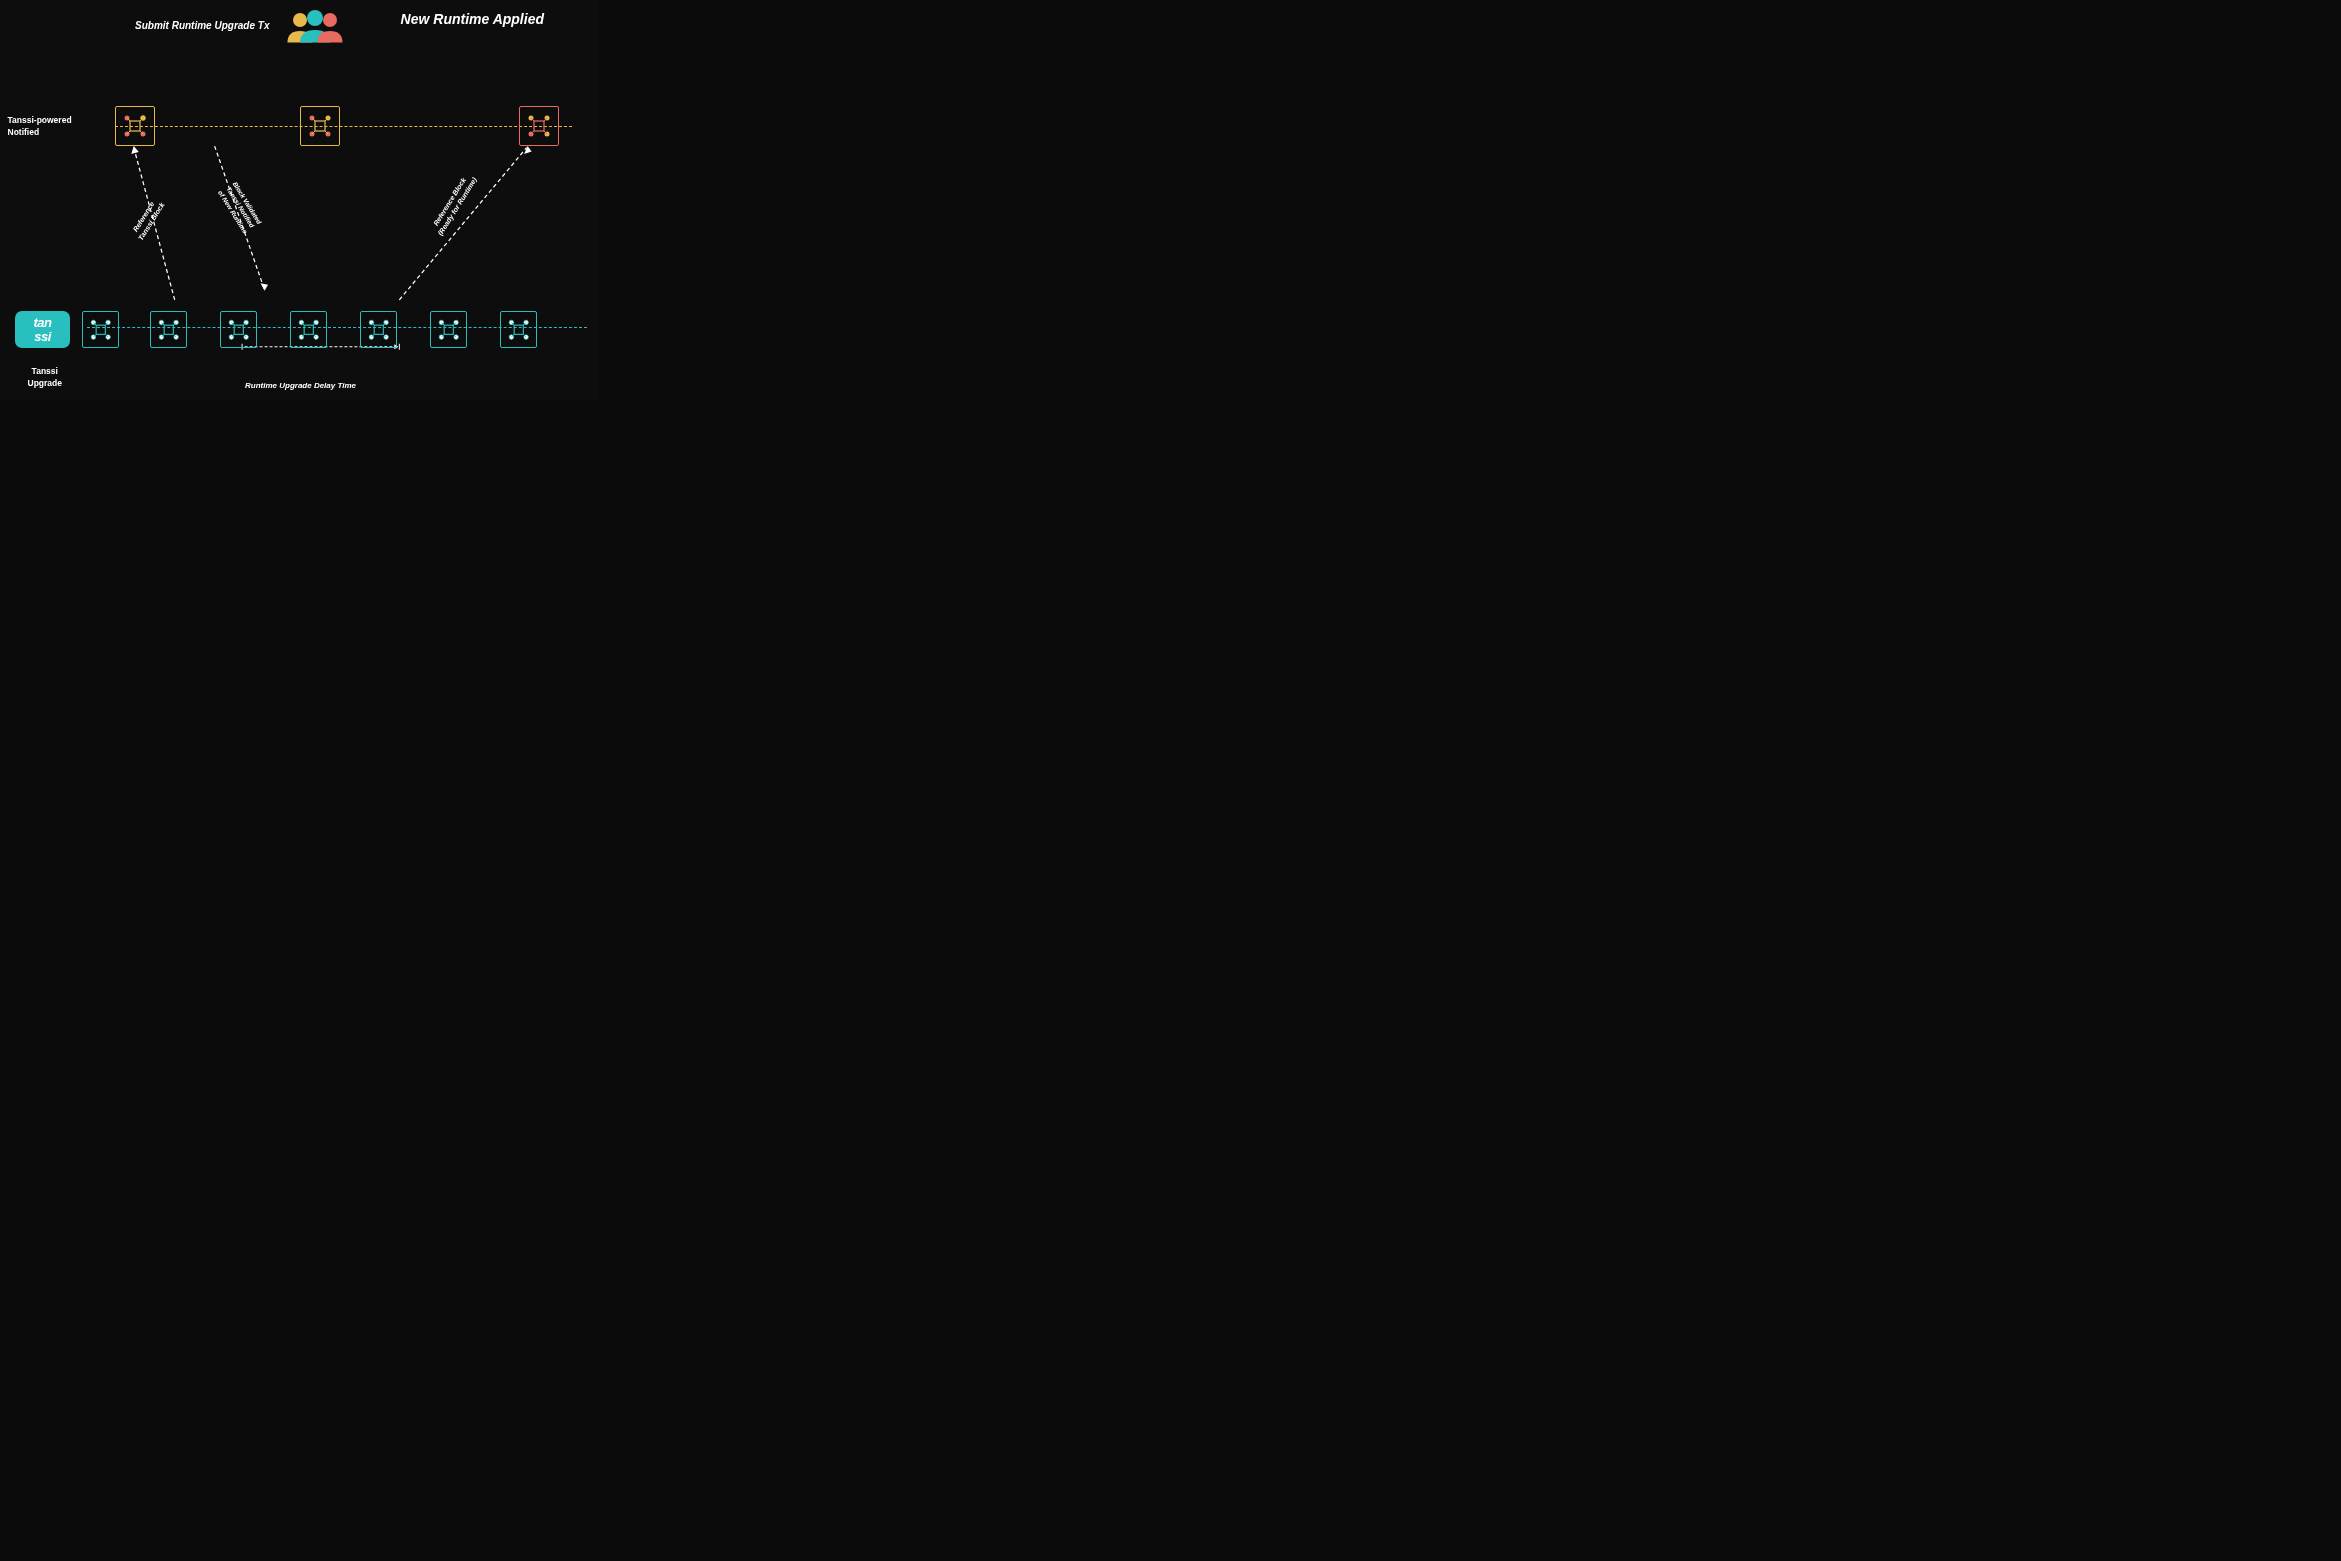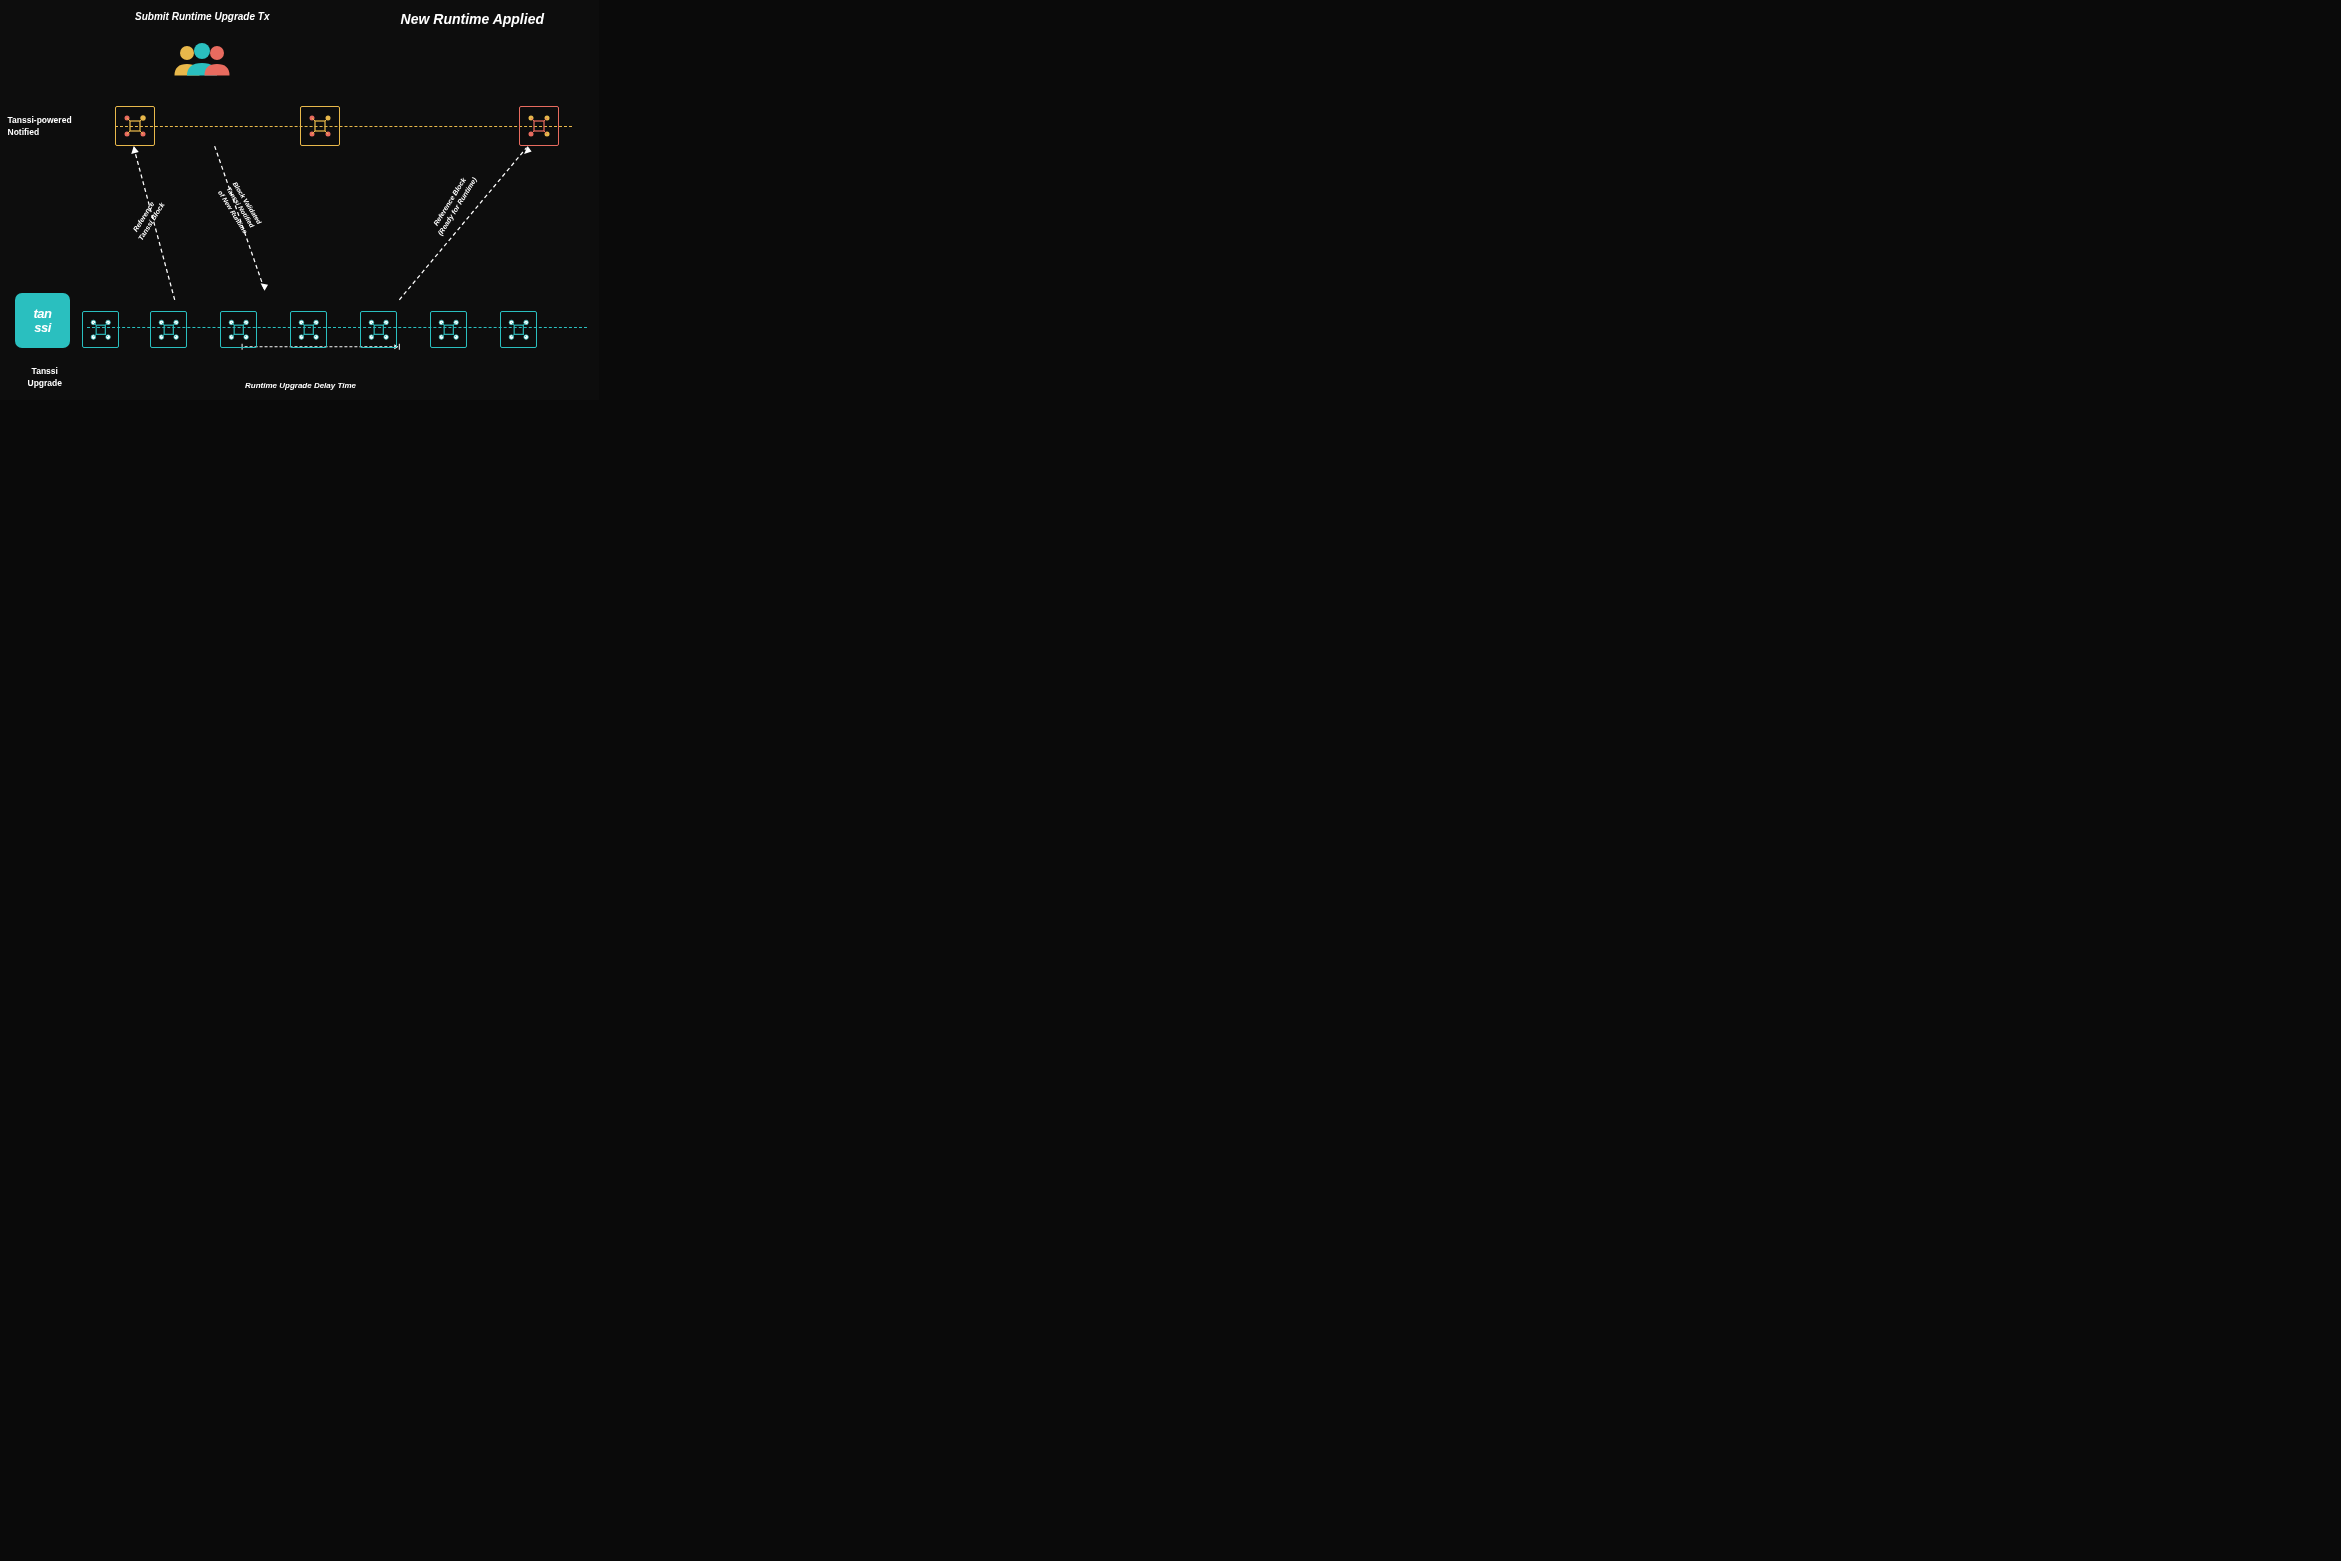--- a/index.html
+++ b/index.html
@@ -18,21 +18,20 @@
       position: relative;
       background: #0d0d0d;
     }
 
     
     .users-group {
       position: absolute;
       top: 9px;
       left: 135px;
       display: flex;
-      flex-direction: column;
       align-items: center;
       gap: 16px;
     }
 
     
     .block {
       width: 40px;
       height: 40px;
       border: 1.5px solid;
       border-radius: 2px;
@@ -180,21 +179,21 @@
   <div class="rotated-label" style="position:absolute; top:195px; left:215px; transform:rotate(58deg); font-size:6.5px; white-space:pre-line; text-align:center; line-height:1.3;">Block Validated
 Tanssi Notified
 of New Runtime</div>
 
   <div class="rotated-label" style="position:absolute; top:195px; left:420px; transform:rotate(-58deg); font-size:7px; white-space:pre-line; text-align:center; line-height:1.3;">Reference Block
 (Ready for Runtime)</div>
 
   <div style="position:absolute; bottom:72px; left:87px; right:12.5px; height:1.5px; border-top:1.5px dashed #2abfbf;">
   </div>
 
-  <div class="tanssi-logo" style="position:absolute; bottom:52px; left:15px; width:55px; height:55px; background:#2abfbf; border-radius:7px; display:flex; align-items:center; justify-content:center;">
+  <div class="tanssi-logo" style="position:absolute; bottom:52px; left:15px; width:55px; height:37px; background:#2abfbf; border-radius:7px; display:flex; align-items:center; justify-content:center;">
     <div style="color:white; font-size:13px; font-weight:900; line-height:1.05; text-align:center; font-style:italic; letter-spacing:-0.5px;">
       tan<br>ssi
     </div>
   </div>
 
   <div class="block block-teal" style="position:absolute; bottom:52px; left:82px; width:37px; height:37px;">
     <svg width="27.5" height="27.5" viewBox="0 0 60 60">
       <rect x="20" y="20" width="20" height="20" fill="none" stroke="#2abfbf" stroke-width="2.5"></rect>
       <circle cx="14" cy="14" r="5" fill="white" stroke="#2abfbf" stroke-width="1.5"></circle>
       <circle cx="14" cy="46" r="5" fill="white" stroke="#2abfbf" stroke-width="1.5"></circle>

